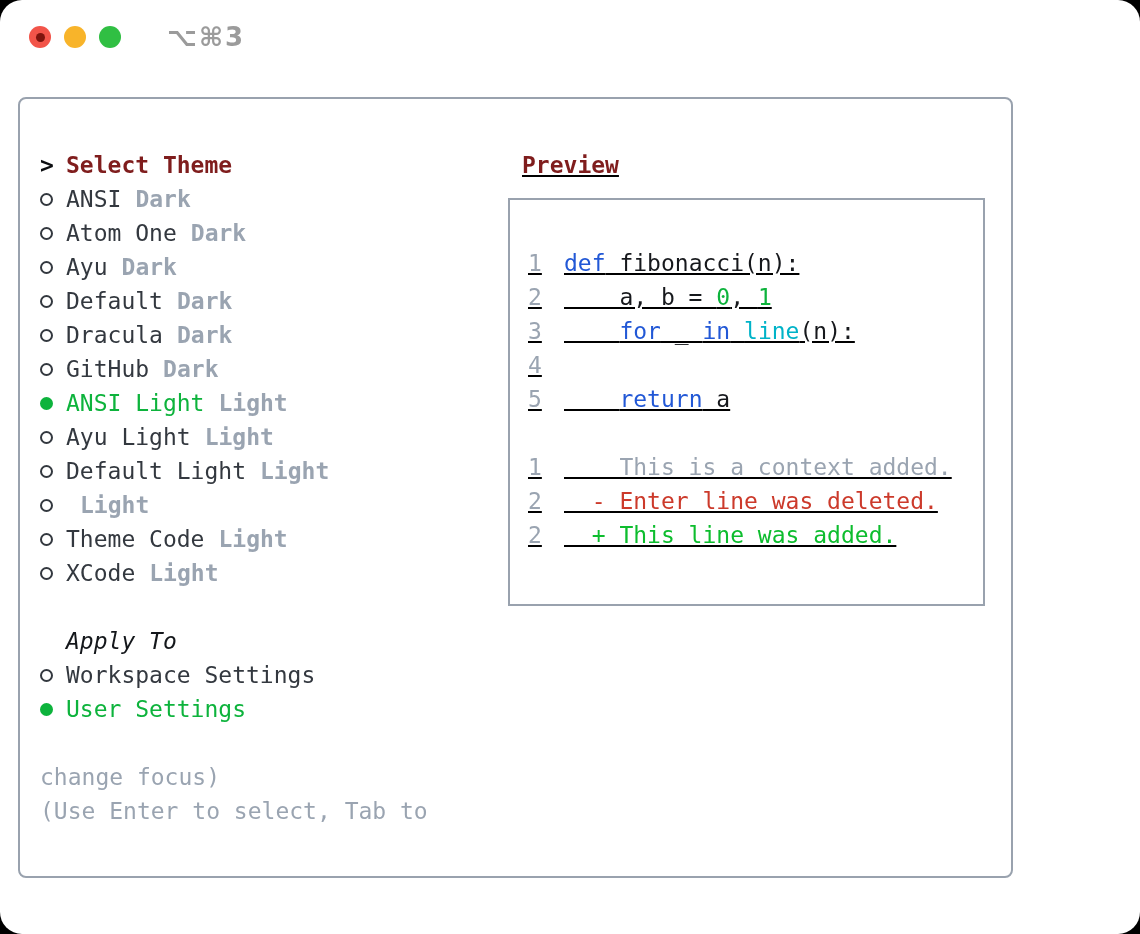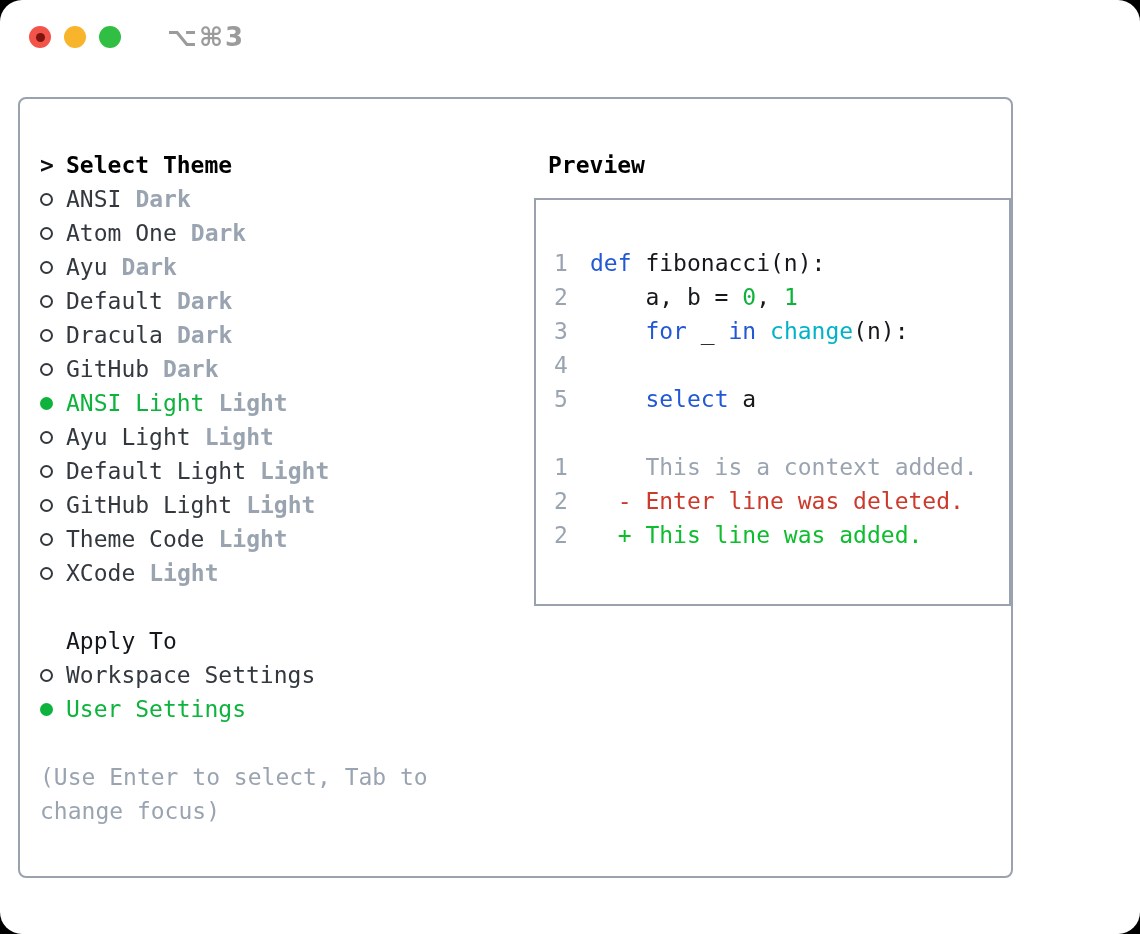--- a/index.html
+++ b/index.html
@@ -33,32 +33,32 @@
   }
   
   .app-frame{
     position:absolute;left:18px;top:97px;width:995px;height:781px;
     border:2px solid var(--border-gray);border-radius:8px;
   }
   .row{display:flex;align-items:center;height:34px;font-size:23px;white-space:pre;}
   .prefix{width:26px;display:flex;align-items:center;flex:0 0 26px;}
   
   .left-col{position:absolute;left:20px;top:49px;}
-  .header-text{font-weight:bold;color:#000000;}
+  .header-text{font-weight:bold;color:#7f1d1d;}
   .caret{font-weight:bold;color:#0c0e11;font-size:23px;}
   .dot{width:13px;height:13px;border:2.5px solid var(--text-dark);border-radius:50%;}
   .option .name{color:var(--text-dark);}
   .option .variant{color:var(--muted-gray);margin-left:14px;font-weight:bold;}
   .option.selected .dot{background:var(--accent-green);border-color:var(--accent-green);}
   .option.selected .name{color:var(--accent-green);text-align:right;}
-  .apply-header-text{color:#14171b;}
+  .apply-header-text{color:#14171b;font-style:italic;}
   .help-line{color:var(--muted-gray);}
   .blank{height:34px;}
   
-  .right-col{position:absolute;left:508px;top:49px;}
+  .right-col{position:absolute;left:482px;top:49px;text-decoration:underline;}
   .preview-header{padding-left:20px;}
   .preview-box{
     margin-left:6px;margin-top:16px;width:477px;height:408px;
     border:2px solid var(--border-gray);
     padding:46px 10px 0 18px;
   }
   .code-row{display:flex;align-items:center;height:34px;font-size:23px;}
   .ln{flex:0 0 14px;color:var(--muted-gray);margin-right:22px;}
   .code{white-space:pre;text-align:center;}
   .c-fg{color:#16181c;}
@@ -93,62 +93,62 @@
       <div id="theme-list">
           <div class="row option"><span class="prefix"><span class="dot"></span></span><span class="name">ANSI</span><span class="variant">Dark</span></div>
           <div class="row option"><span class="prefix"><span class="dot"></span></span><span class="name">Atom One</span><span class="variant">Dark</span></div>
           <div class="row option"><span class="prefix"><span class="dot"></span></span><span class="name">Ayu</span><span class="variant">Dark</span></div>
           <div class="row option"><span class="prefix"><span class="dot"></span></span><span class="name">Default</span><span class="variant">Dark</span></div>
           <div class="row option"><span class="prefix"><span class="dot"></span></span><span class="name">Dracula</span><span class="variant">Dark</span></div>
           <div class="row option"><span class="prefix"><span class="dot"></span></span><span class="name">GitHub</span><span class="variant">Dark</span></div>
           <div class="row option selected"><span class="prefix"><span class="dot"></span></span><span class="name">ANSI Light</span><span class="variant">Light</span></div>
           <div class="row option"><span class="prefix"><span class="dot"></span></span><span class="name">Ayu Light</span><span class="variant">Light</span></div>
           <div class="row option"><span class="prefix"><span class="dot"></span></span><span class="name">Default Light</span><span class="variant">Light</span></div>
-          <div class="row option"><span class="prefix"><span class="dot"></span></span><span class="name">GitHub Light</span><span class="variant">Light</span></div>
+          <div class="row option"><span class="prefix"><span class="dot"></span></span><span class="variant">Light</span></div>
           <div class="row option"><span class="prefix"><span class="dot"></span></span><span class="name">Theme Code</span><span class="variant">Light</span></div>
           <div class="row option"><span class="prefix"><span class="dot"></span></span><span class="name">XCode</span><span class="variant">Light</span></div>
         </div>
       <div class="row blank"></div>
       <div class="row">
         <span class="prefix"></span>
         <span class="apply-header-text">Apply To</span>
       </div>
       <div id="apply-list">
           <div class="row option"><span class="prefix"><span class="dot"></span></span><span class="name">Workspace Settings</span></div>
           <div class="row option selected"><span class="prefix"><span class="dot"></span></span><span class="name">User Settings</span></div>
         </div>
       <div class="row blank"></div>
+      <div class="row help-line">change focus)</div>
       <div class="row help-line">(Use Enter to select, Tab to</div>
-      <div class="row help-line">change focus)</div>
     </div>
 
     <div class="right-col">
       <div class="row preview-header">
         <span class="header-text">Preview</span>
       </div>
       <div class="preview-box">
         <div id="preview-code">
             <div class="code-row">
               <span class="ln">1</span>
               <span class="code"><span class="c-kw">def</span><span class="c-fg"> fibonacci(n):</span></span>
             </div>
             <div class="code-row">
               <span class="ln">2</span>
               <span class="code"><span class="c-fg">    a, b = </span><span class="c-num">0</span><span class="c-fg">, </span><span class="c-num">1</span></span>
             </div>
             <div class="code-row">
               <span class="ln">3</span>
-              <span class="code"><span class="c-fg">    </span><span class="c-kw">for</span><span class="c-fg"> _ </span><span class="c-kw">in</span><span class="c-fg"> </span><span class="c-builtin">change</span><span class="c-fg">(n):</span></span>
+              <span class="code"><span class="c-fg">    </span><span class="c-kw">for</span><span class="c-fg"> _ </span><span class="c-kw">in</span><span class="c-fg"> </span><span class="c-builtin">line</span><span class="c-fg">(n):</span></span>
             </div>
             <div class="code-row">
               <span class="ln">4</span>
             </div>
             <div class="code-row">
               <span class="ln">5</span>
-              <span class="code"><span class="c-fg">    </span><span class="c-kw">select</span><span class="c-fg"> a</span></span>
+              <span class="code"><span class="c-fg">    </span><span class="c-kw">return</span><span class="c-fg"> a</span></span>
             </div>
             <div class="code-row">
               <span class="ln"></span>
               <span class="code"></span>
             </div>
             <div class="code-row">
               <span class="ln">1</span>
               <span class="code"><span class="c-context">    This is a context added.</span></span>
             </div>
             <div class="code-row">

